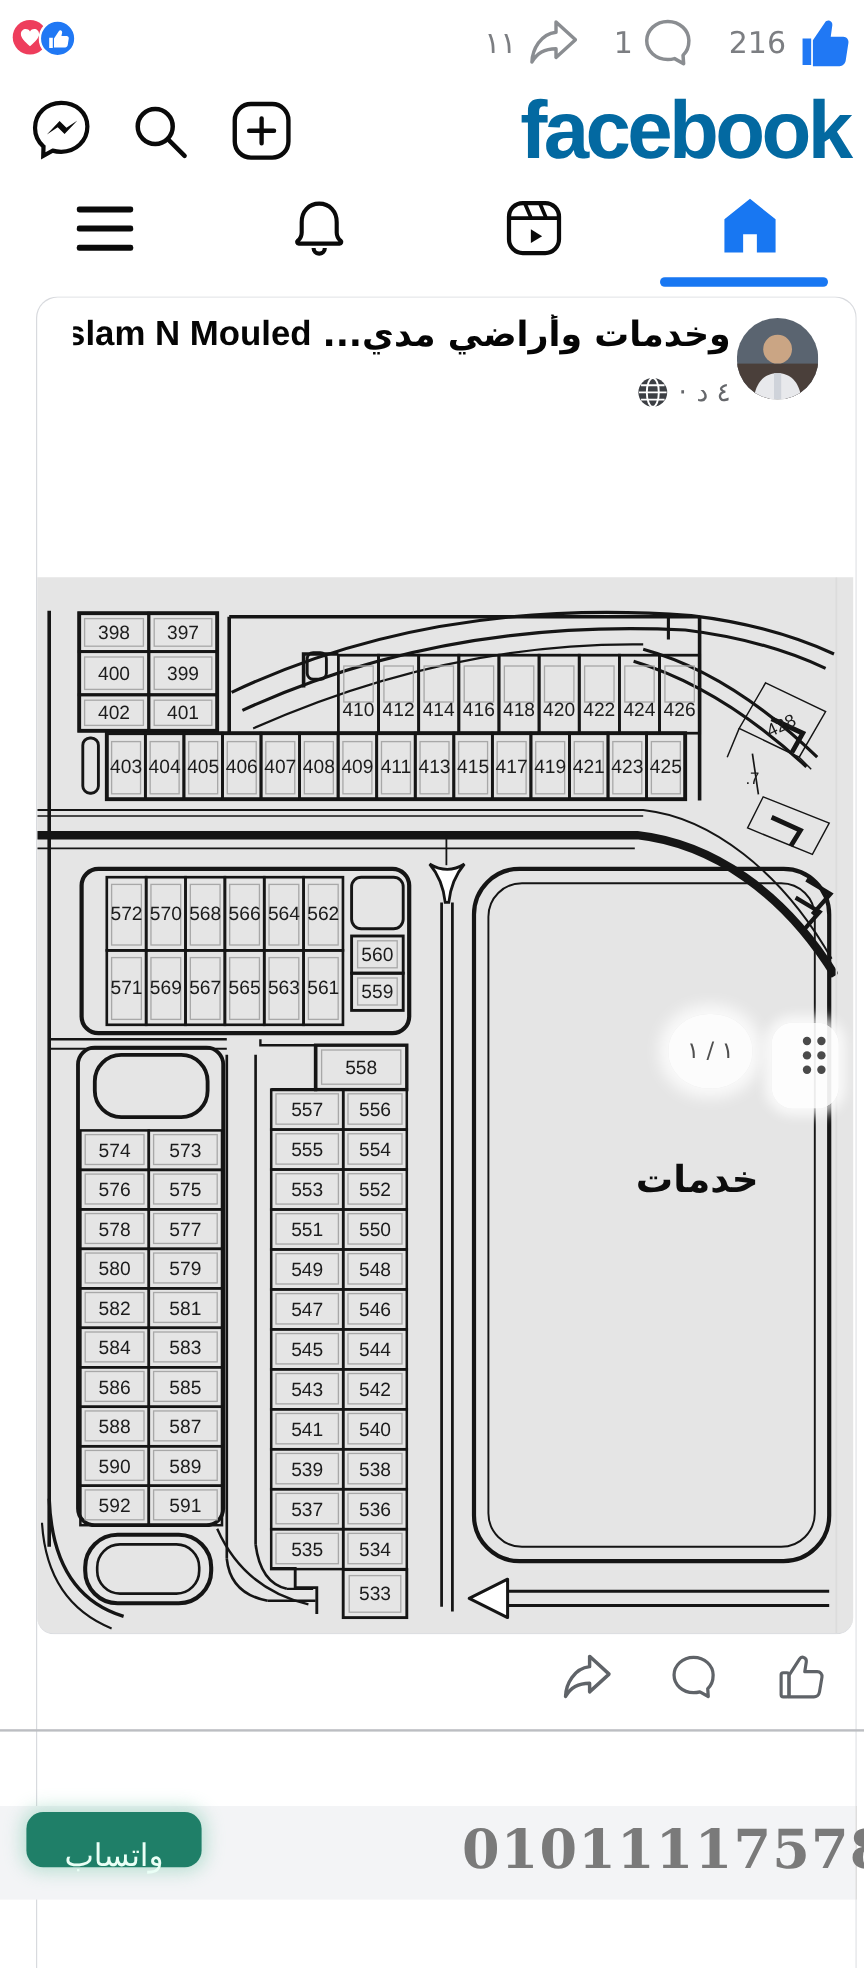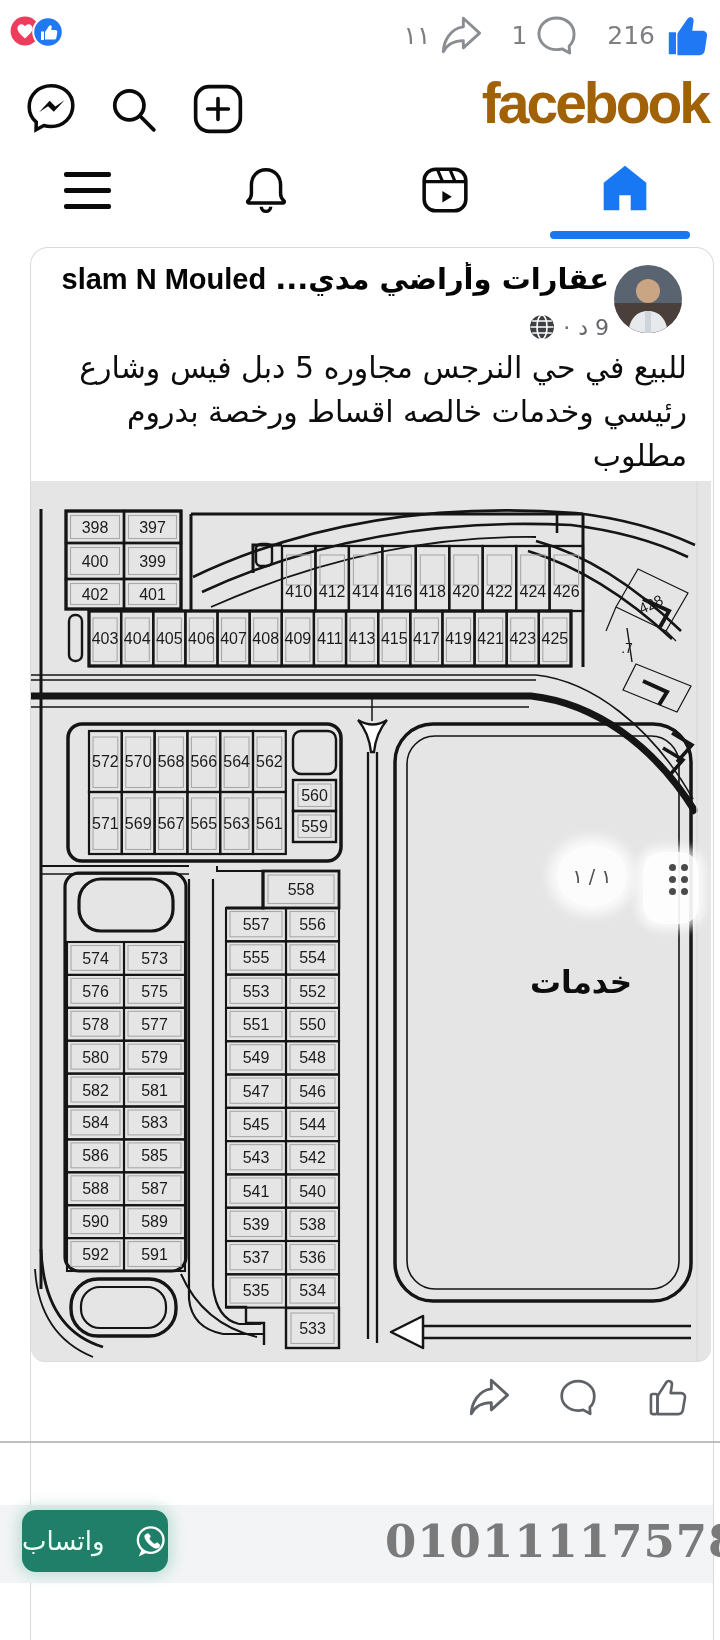--- a/index.html
+++ b/index.html
@@ -7,22 +7,22 @@
        font-family:"Liberation Sans","DejaVu Sans",sans-serif;}
   
   .reactions{position:absolute;left:10px;top:16px;width:62px;height:34px;}
   .reactions svg{position:absolute;top:0;}
   .metrics{position:absolute;right:10px;top:12px;display:flex;gap:30px;direction:ltr;}
   .metric{display:flex;gap:9px;align-items:center;}
   .metric .cnt{font-family:"DejaVu Sans",sans-serif;font-size:25px;color:#7c7e82;}
   
   .fb-header{position:absolute;left:0;top:76px;width:720px;height:64px;}
   .hicon{position:absolute;top:4px;}
-  .fb-logo{position:absolute;right:12px;top:-6px;color:#a16207;font-weight:bold;
-           font-size:57px;letter-spacing:-3px;font-family:"Liberation Sans",sans-serif;}
+  .fb-logo{position:absolute;right:12px;top:-6px;color:#0369a1;font-weight:bold;
+           font-size:68px;letter-spacing:-3px;font-family:"Liberation Sans",sans-serif;}
   
   .navbar{position:absolute;left:0;top:158px;width:720px;height:82px;}
   .tab{position:absolute;top:6px;}
   .tab-underline{position:absolute;left:550px;top:73px;width:140px;height:8px;border-radius:4px;background:#1877F2;}
   
   .card{position:absolute;left:30px;top:247px;width:682px;height:1393px;background:#fff;
         border:1px solid #d8dade;border-bottom:none;border-radius:18px 18px 0 0;}
   .avatar{position:absolute;right:31px;top:17px;width:68px;height:68px;border-radius:50%;overflow:hidden;}
   .name-row{position:absolute;top:14px;right:104px;left:30px;direction:rtl;display:flex;
             align-items:center;gap:9px;font-size:29px;font-weight:bold;color:#050505;white-space:nowrap;overflow:hidden;}
@@ -40,23 +40,23 @@
         font-family:"DejaVu Sans",sans-serif;font-size:19px;color:#4f4f4f;}
   .dots-blob{position:absolute;left:612px;top:371px;width:56px;height:72px;border-radius:18px;
         background:rgba(255,255,255,.92);box-shadow:0 0 10px 6px rgba(255,255,255,.75);}
   .dots{position:absolute;left:26px;top:12px;display:grid;grid-template-columns:7px 7px;gap:5px;}
   .dots i{width:7px;height:7px;border-radius:50%;background:#4a4a4a;display:block;}
   .actions{position:absolute;top:1128px;right:24px;display:flex;gap:50px;align-items:center;}
   
   .divider{position:absolute;left:0;top:1441px;width:720px;height:2px;background:#bcbec2;z-index:3;}
   .bottom-strip{position:absolute;left:0;top:1505px;width:713px;height:78px;background:#f3f4f6;
         border-right:1px solid #d9d9d9;z-index:3;}
-  .wa-btn{position:absolute;left:22px;top:5px;width:146px;height:62px;border-radius:14px;background:#1f7f68;
+  .wa-btn{position:absolute;left:22px;top:5px;width:146px;height:46px;border-radius:14px;background:#1f7f68;
         box-shadow:0 0 14px 4px rgba(120,200,170,.45);display:flex;direction:rtl;align-items:center;
-        justify-content:center;gap:28px;color:#eafff6;font-family:"DejaVu Sans",sans-serif;font-size:26px;}
+        justify-content:center;gap:28px;color:#eafff6;font-family:"DejaVu Sans",sans-serif;font-size:26px;flex-direction:column;}
   .phone{position:absolute;left:385px;top:10px;width:290px;text-align:center;
         font-family:"DejaVu Serif",serif;font-weight:bold;font-size:45px;color:#7a7a7a;letter-spacing:1px;}
 </style>
 </head>
 <body>
 
 <div>
 
   <div class="reactions">
     <svg style="left:0;z-index:1" width="30" height="30" viewBox="0 0 30 30">
@@ -133,38 +133,33 @@
     <div class="avatar">
       <svg width="68" height="68" viewBox="0 0 68 68">
         <rect width="68" height="68" fill="#5a6470"></rect>
         <rect y="38" width="68" height="30" fill="#4a3f3a"></rect>
         <circle cx="34" cy="26" r="12" fill="#caa584"></circle>
         <path d="M14,68 c2,-16 10,-22 20,-22 s18,6 20,22 Z" fill="#e8e9ec"></path>
         <path d="M31,46 h6 v22 h-6 Z" fill="#cfd3da"></path>
       </svg>
     </div>
     <div class="name-row">
-      <span class="group">عقارات وأراضي مدي...</span>
+      <span class="group">وخدمات وأراضي مدي...</span>
       <span>Eslam N Mouled</span>
 
     </div>
     <div class="sub-row">
-      <span>9 د</span>
+      <span>٤ د</span>
       <span>·</span>
       <svg width="26" height="26" viewBox="0 0 26 26">
         <circle cx="13" cy="13" r="12" fill="#3c3f44"></circle>
         <ellipse cx="13" cy="13" rx="5" ry="12" fill="none" stroke="#fff" stroke-width="1.6"></ellipse>
         <path d="M1.5,13 h23 M3.2,7 h19.6 M3.2,19 h19.6" stroke="#fff" stroke-width="1.6" fill="none"></path>
       </svg>
     </div>
-    <div class="post-text" id="post-text">
-        <div class="post-line">للبيع في حي النرجس مجاوره 5 دبل فيس وشارع</div>
-        <div class="post-line">رئيسي وخدمات خالصه اقساط ورخصة بدروم مطلوب</div>
-        <div class="post-line num">01005006498</div>
-      </div>
 
     <div class="photo">
       <svg id="mapsvg" width="667" height="880" viewBox="0 0 667 880" style="position:absolute;left:0;top:0;">
           <path d="M10,28 V808" fill="none" stroke="#151515" stroke-width="3"></path>
           <path d="M0,194 H505 C560,200 620,244 662,318" fill="none" stroke="#151515" stroke-width="1.6"></path>
           <path d="M0,199 H505" fill="none" stroke="#151515" stroke-width="1.4"></path>
           <path d="M0,215 H500 C562,222 622,262 665,332" fill="none" stroke="#151515" stroke-width="7"></path>
           <path d="M0,226 H498" fill="none" stroke="#151515" stroke-width="1.6"></path>
           <path d="M162,96 Q330,16 545,32 Q612,40 664,64" fill="none" stroke="#151515" stroke-width="2.6"></path>
           <path d="M171,111 Q338,34 540,44 Q606,52 657,76" fill="none" stroke="#151515" stroke-width="2.6"></path>

